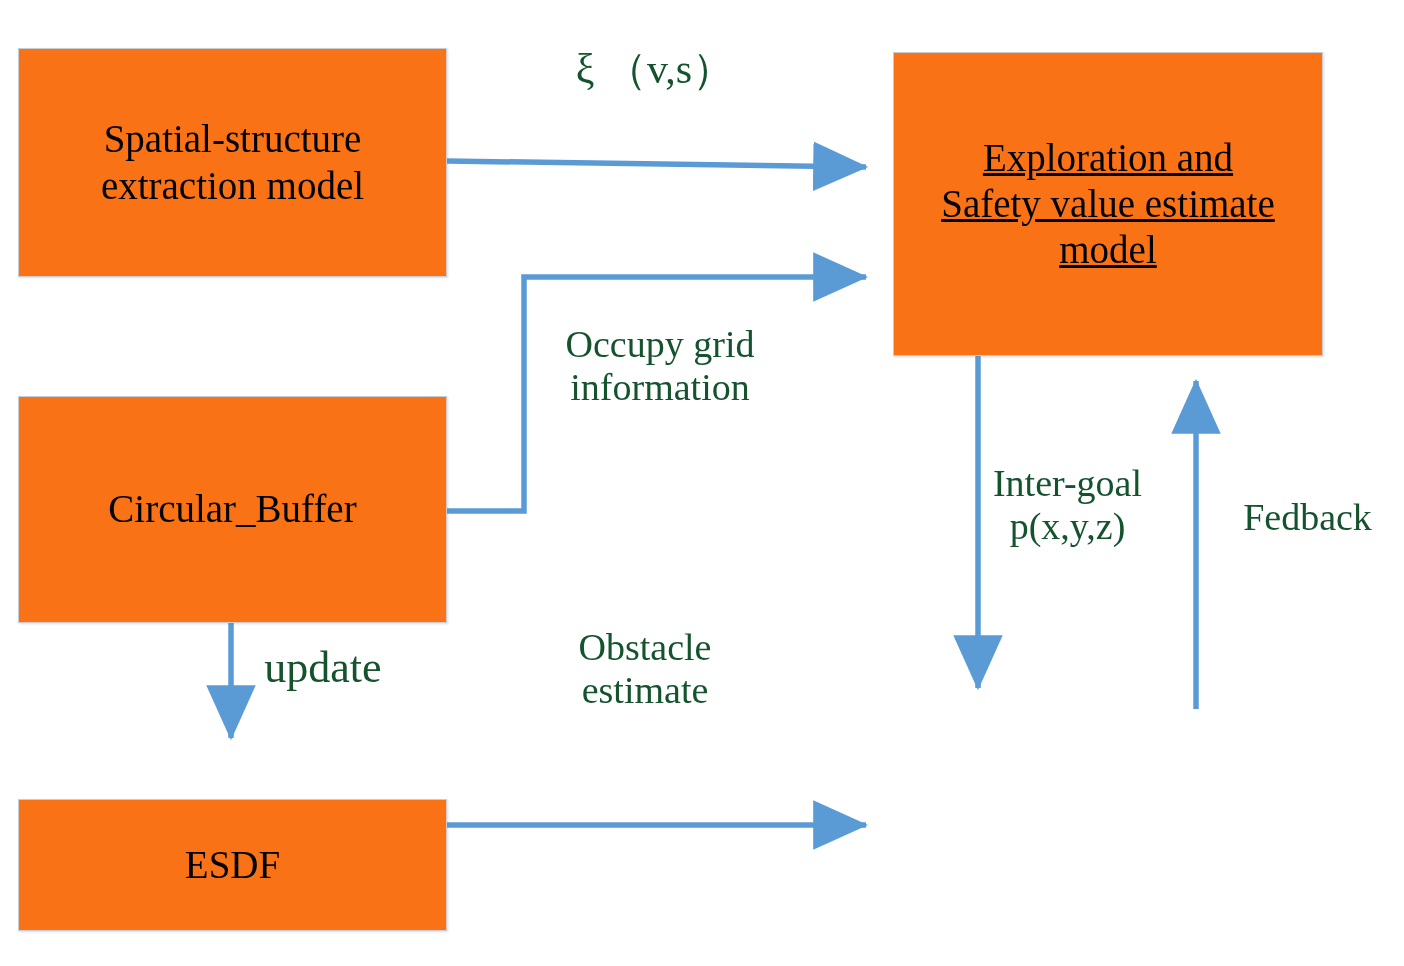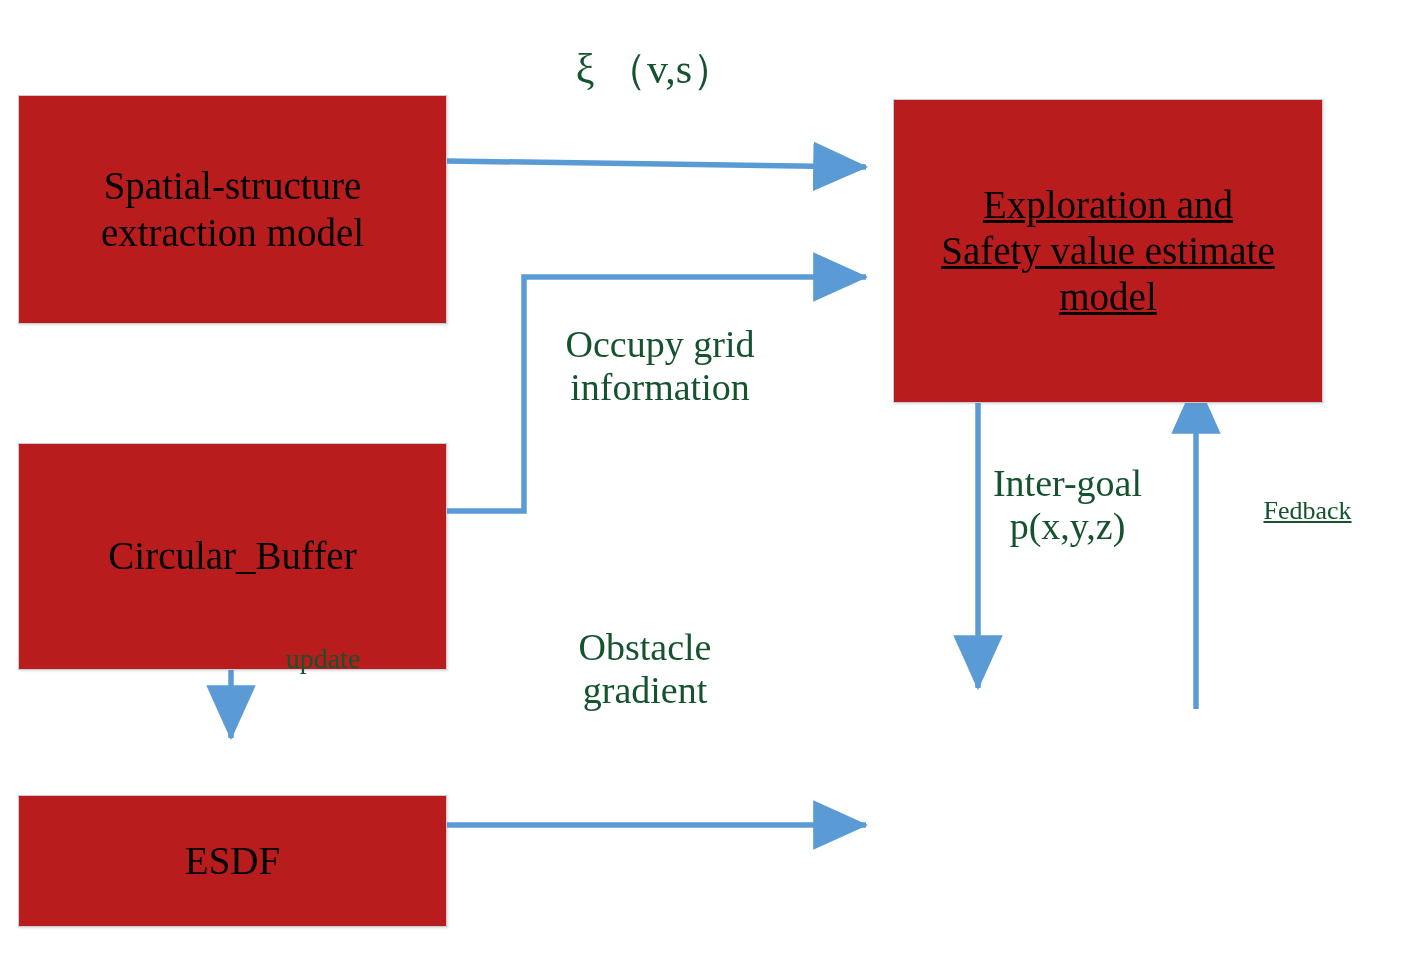--- a/index.html
+++ b/index.html
@@ -11,32 +11,31 @@
   #canvas {
     position: relative;
     width: 1404px;
     height: 966px;
     background: #ffffff;
     overflow: hidden;
     font-family: "Liberation Serif", "DejaVu Serif", serif;
   }
   .node {
     position: absolute;
-    background: #b91c1c;
+    background: #f97316;
     box-sizing: border-box;
     border: 1px solid #c9cdd1;
     box-shadow: 1px 1px 2px rgba(120,130,140,0.28);
     display: flex;
     align-items: center;
     justify-content: center;
     text-align: center;
     color: #000000;
     line-height: 1.18;
     padding: 4px 22px;
-    margin-top: 47px;
   }
   .node-label {
     display: block;
     white-space: pre-line;
   }
   .edge-label {
     position: absolute;
     color: #14532d;
     text-align: center;
     line-height: 1.12;
@@ -48,29 +47,29 @@
     left: 0;
     top: 0;
     width: 1404px;
     height: 966px;
     pointer-events: none;
   }
   
   #node-spatial   { left: 18px;  top: 48px;  width: 429px; height: 229px; font-size: 39px; }
   #node-explore   { left: 893px; top: 52px;  width: 430px; height: 304px; font-size: 39px; text-decoration: underline; }
   #node-buffer    { left: 18px;  top: 396px; width: 429px; height: 227px; font-size: 39px; align-items: center; }
-  #node-esdf      { left: 18px;  top: 748px; width: 429px; height: 132px; font-size: 39px; }
+  #node-esdf      { left: 18px;  top: 799px; width: 429px; height: 132px; font-size: 39px; }
   #node-planner   { left: 893px; top: 710px; width: 430px; height: 229px; font-size: 39px; }
   
   #lbl-xi         { left: 540px; top: 46px;  width: 230px; font-size: 42px; }
   #lbl-occupy     { left: 535px; top: 323px; width: 250px; font-size: 38px; font-family: Liberation Serif, serif; }
-  #lbl-update     { left: 248px; top: 643px; width: 150px; font-size: 28px; }
+  #lbl-update     { left: 248px; top: 643px; width: 150px; font-size: 44px; }
   #lbl-obstacle   { left: 545px; top: 626px; width: 200px; font-size: 38px; }
   #lbl-intergoal  { left: 960px; top: 462px; width: 215px; font-size: 38px; }
-  #lbl-fedback    { left: 1210px;top: 496px; width: 195px; font-size: 26px; text-decoration: underline; }
+  #lbl-fedback    { left: 1210px;top: 496px; width: 195px; font-size: 38px; }
 </style>
 </head>
 <body>
 
 <div id="canvas">
 
   <svg class="edges" viewBox="0 0 1404 966" xmlns="http://www.w3.org/2000/svg">
     <defs>
       <marker id="arrow-right" markerWidth="10" markerHeight="9" refX="9.6" refY="4.5" orient="auto" markerUnits="strokeWidth">
         <path d="M0,0 L10,4.5 L0,9 Z" fill="#5B9BD5"></path>
@@ -117,20 +116,20 @@
 
 
   <div class="edge-label" id="lbl-xi">ξ （v,s）</div>
 
   <div class="edge-label" id="lbl-occupy">Occupy grid
 information</div>
 
   <div class="edge-label" id="lbl-update">update</div>
 
   <div class="edge-label" id="lbl-obstacle">Obstacle
-gradient</div>
+estimate</div>
 
   <div class="edge-label" id="lbl-intergoal">Inter-goal
 p(x,y,z)</div>
 
   <div class="edge-label" id="lbl-fedback">Fedback</div>
 
 </div>
 
 </body></html>

